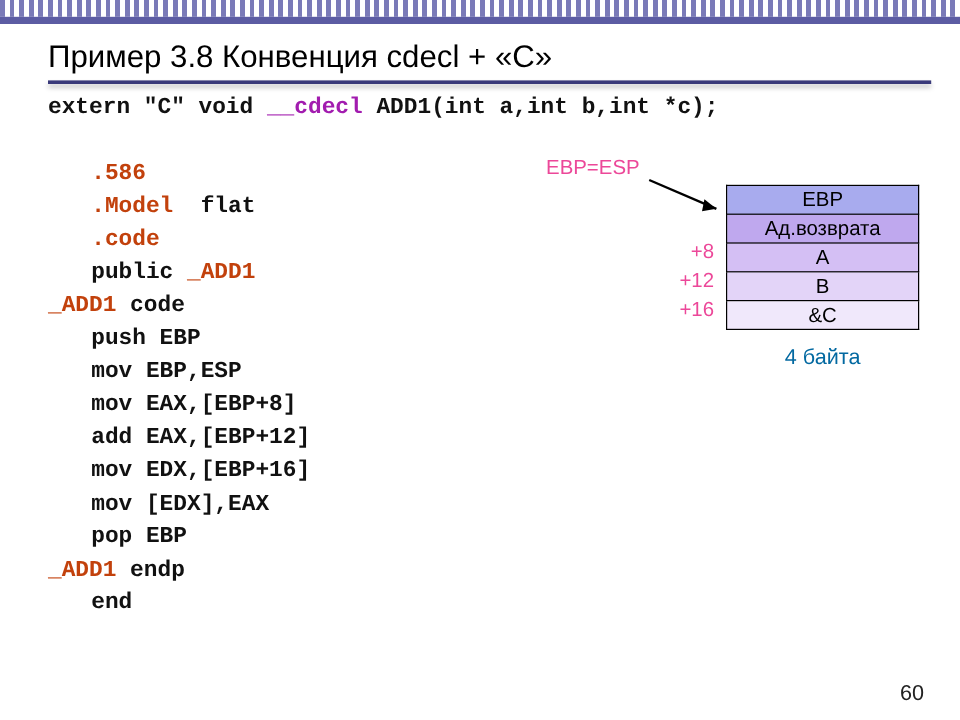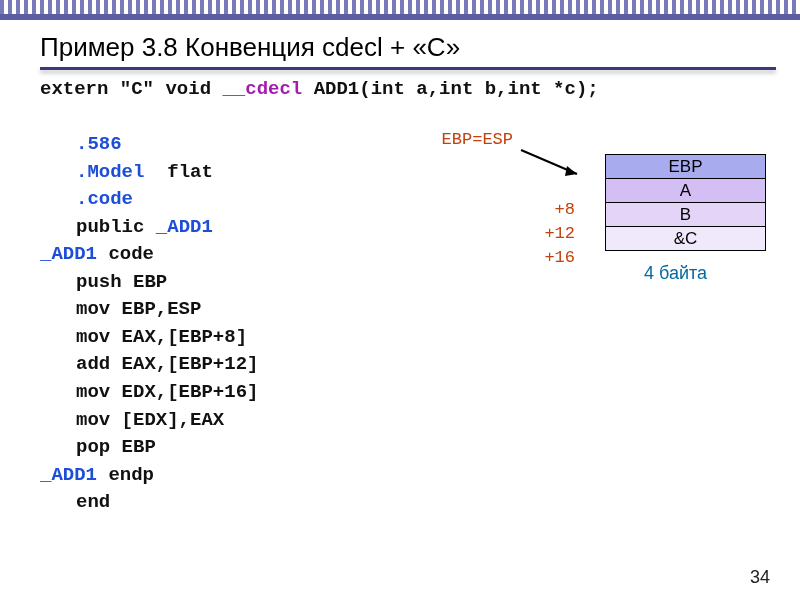--- a/index.html
+++ b/index.html
@@ -36,55 +36,54 @@
     margin-bottom: 6px;
     box-shadow: 0 3px 4px rgba(0,0,0,0.25);
   }
   .code {
     font-family: "Courier New", monospace;
     font-size: 19px;
     font-weight: bold;
     line-height: 1.45;
     color: #111;
   }
-  .kw-teal { color: #1d4ed8; }
+  .kw-teal { color: #c2410c; }
   .kw-red  { color: #a21caf; }
   .indent1 { padding-left: 36px; }
   .stack-area {
     position: absolute;
     right: 24px;
     top: 128px;
     font-family: Arial, sans-serif;
     font-size: 18px;
     color: #000;
     text-align: center;
   }
   .stack-table {
     border-collapse: collapse;
     margin-bottom: 6px;
-    margin-left: 20px;
   }
   .stack-table td {
     border: 1px solid #000;
     width: 160px;
     height: 24px;
     text-align: center;
     font-family: Arial, sans-serif;
     font-size: 17px;
   }
   .r-ebp   { background: #a8abee; }
   .r-ret   { background: #bfa8ee; }
   .r-a     { background: #d4bff4; }
   .r-b     { background: #e3d4f8; }
   .r-addr  { background: #f0e8fb; }
   .annot {
     position: absolute;
-    font-family: Liberation Mono, monospace;
+    font-family: Liberation Sans, sans-serif;
     font-size: 17px;
-    color: #c2410c;
+    color: #ec4899;
     text-align: right;
   }
   .arrow-svg { position: absolute; }
   .caption4 {
     font-family: Arial, sans-serif;
     font-size: 18px;
     color: #0369a1;
     padding-top: 6px;
   }
   .pagenum {
@@ -137,28 +136,31 @@
     <div class="annot" style="left:-56px; top:46px; width:46px;">+8</div>
     <div class="annot" style="left:-56px; top:70px; width:46px;">+12</div>
     <div class="annot" style="left:-56px; top:94px; width:46px;">+16</div>
 
     <table class="stack-table">
       <tbody>
           <tr>
             <td class="r-ebp">EBP</td>
           </tr>
       <tr>
+            <td class="r-ret">Ад.возврата</td>
+          </tr>
+      <tr>
             <td class="r-a">A</td>
           </tr>
       <tr>
             <td class="r-b">B</td>
           </tr>
       <tr>
             <td class="r-addr">&amp;C</td>
           </tr>
     </tbody>
       </table>
     <div class="caption4">4 байта</div>
   </div>
 
 </div>
 
-<div class="pagenum">34</div>
+<div class="pagenum">60</div>
 
 </body></html>

